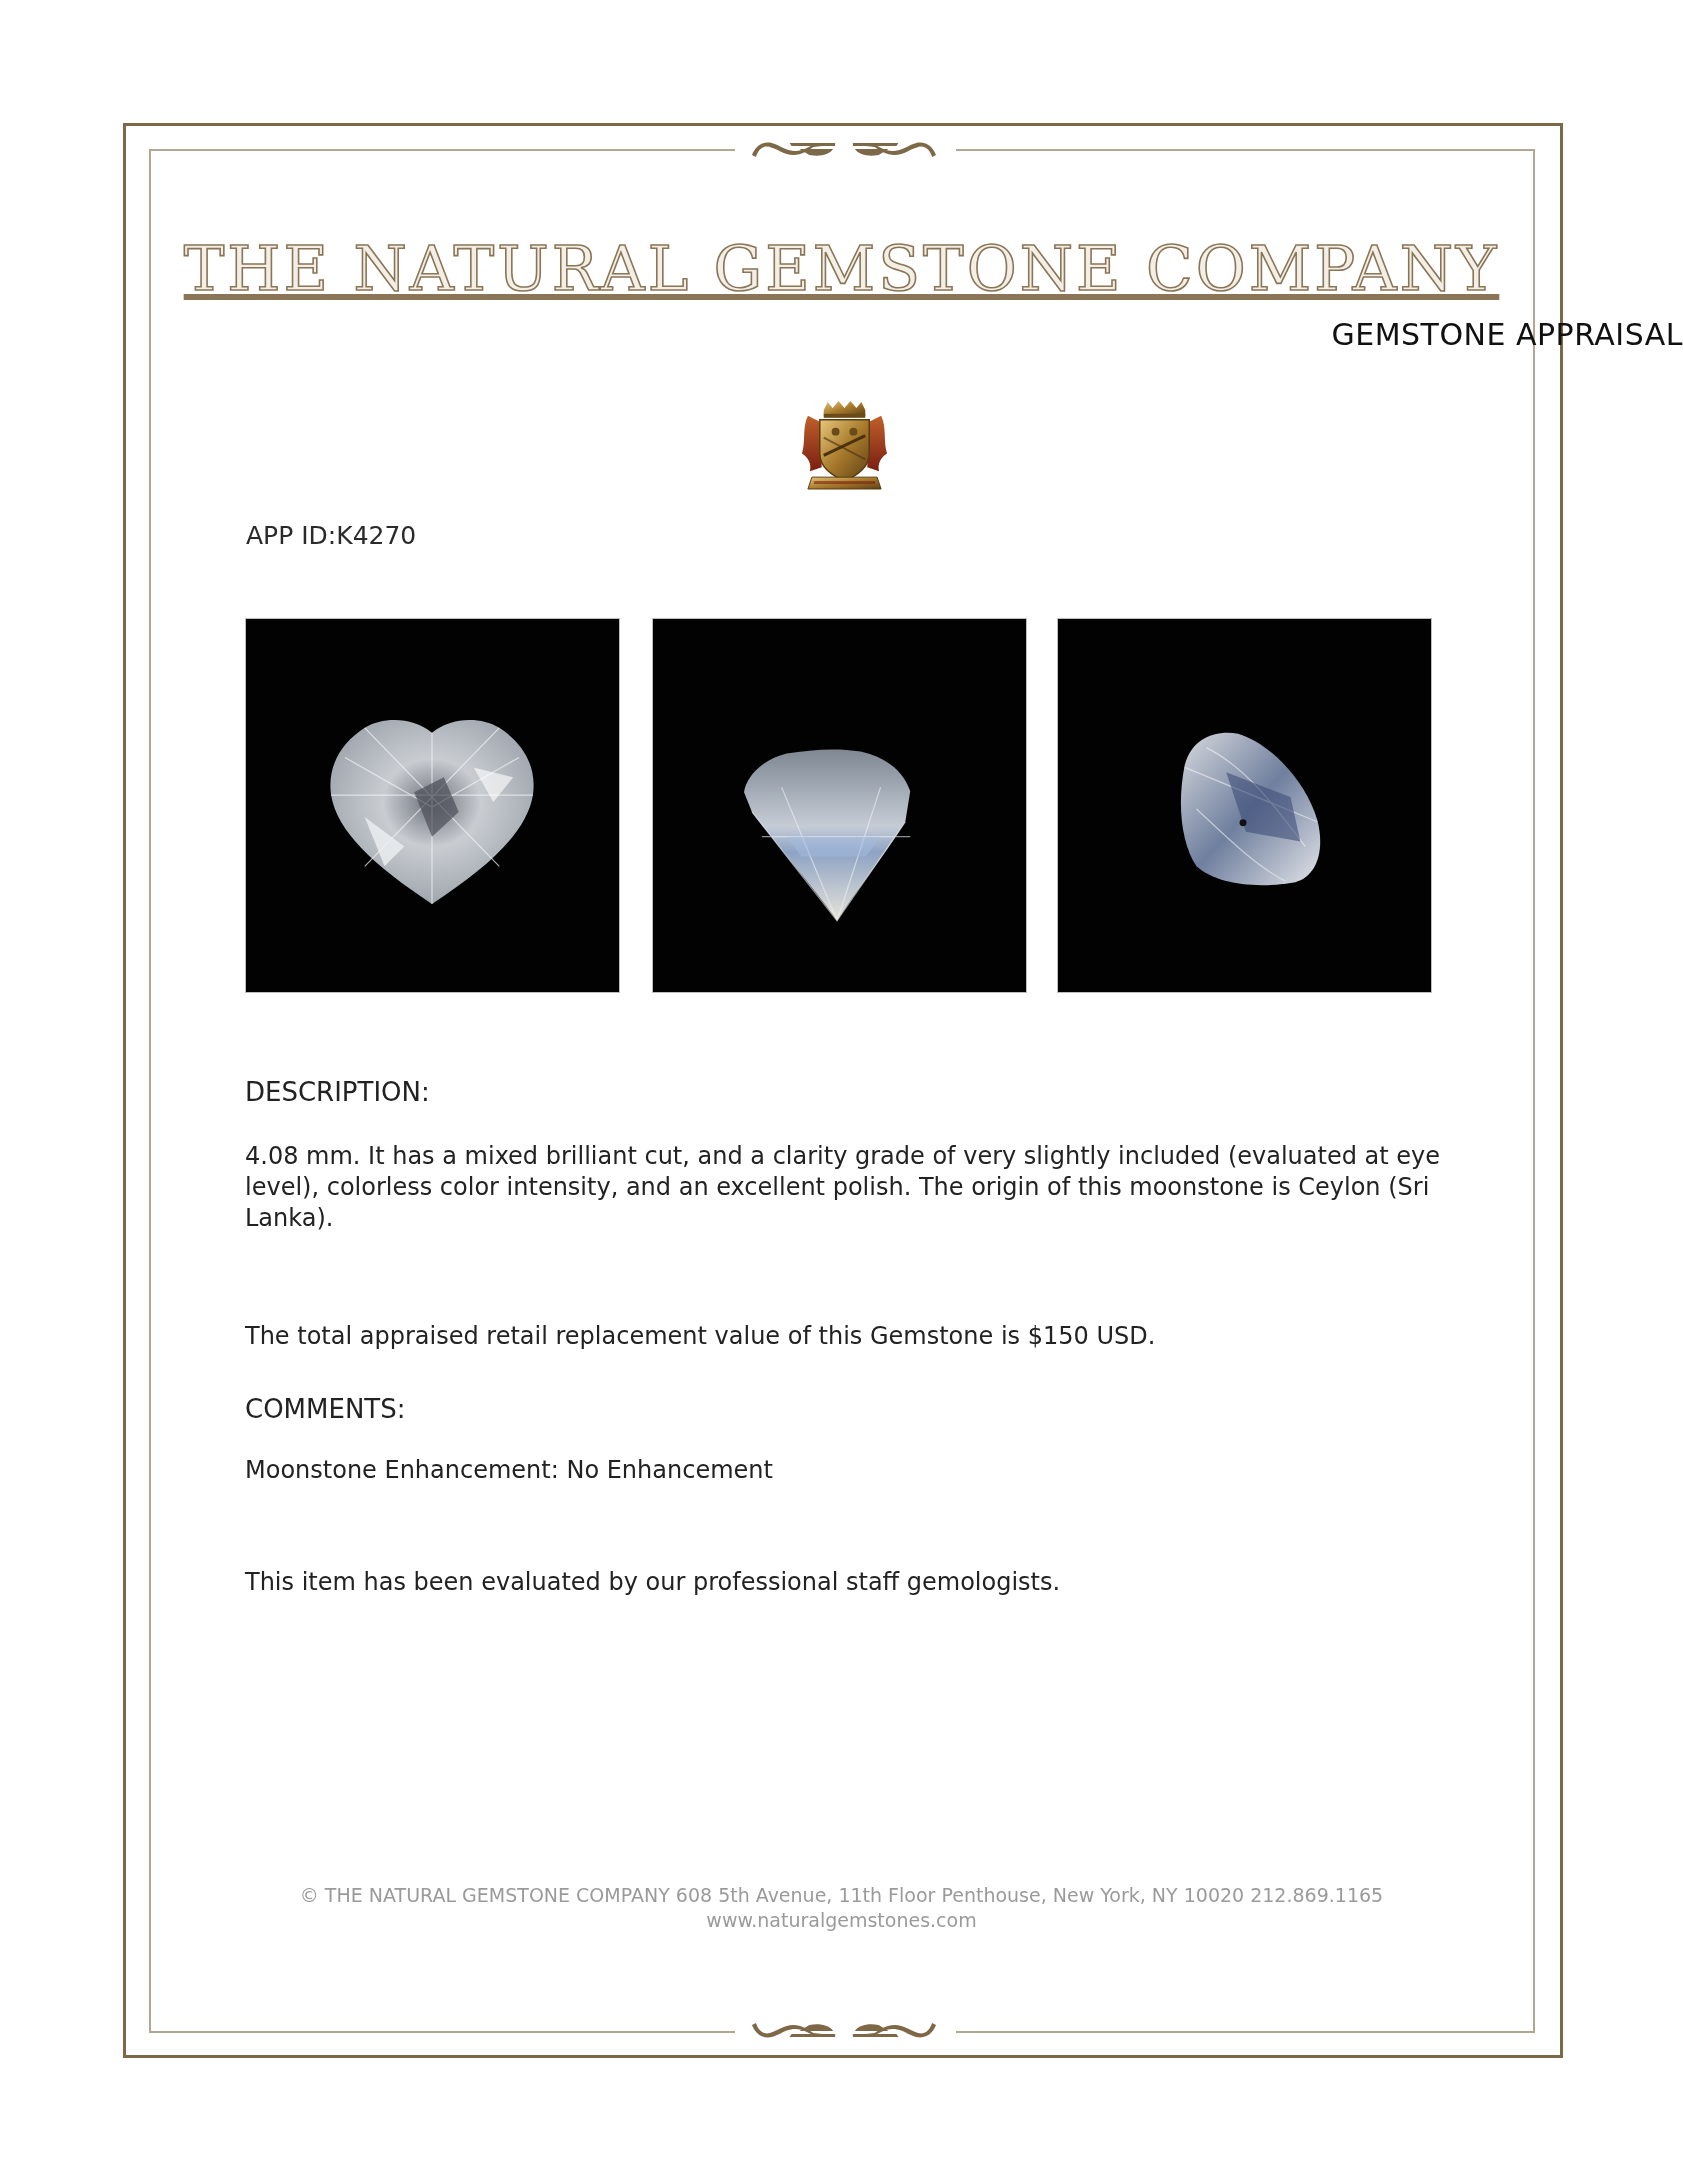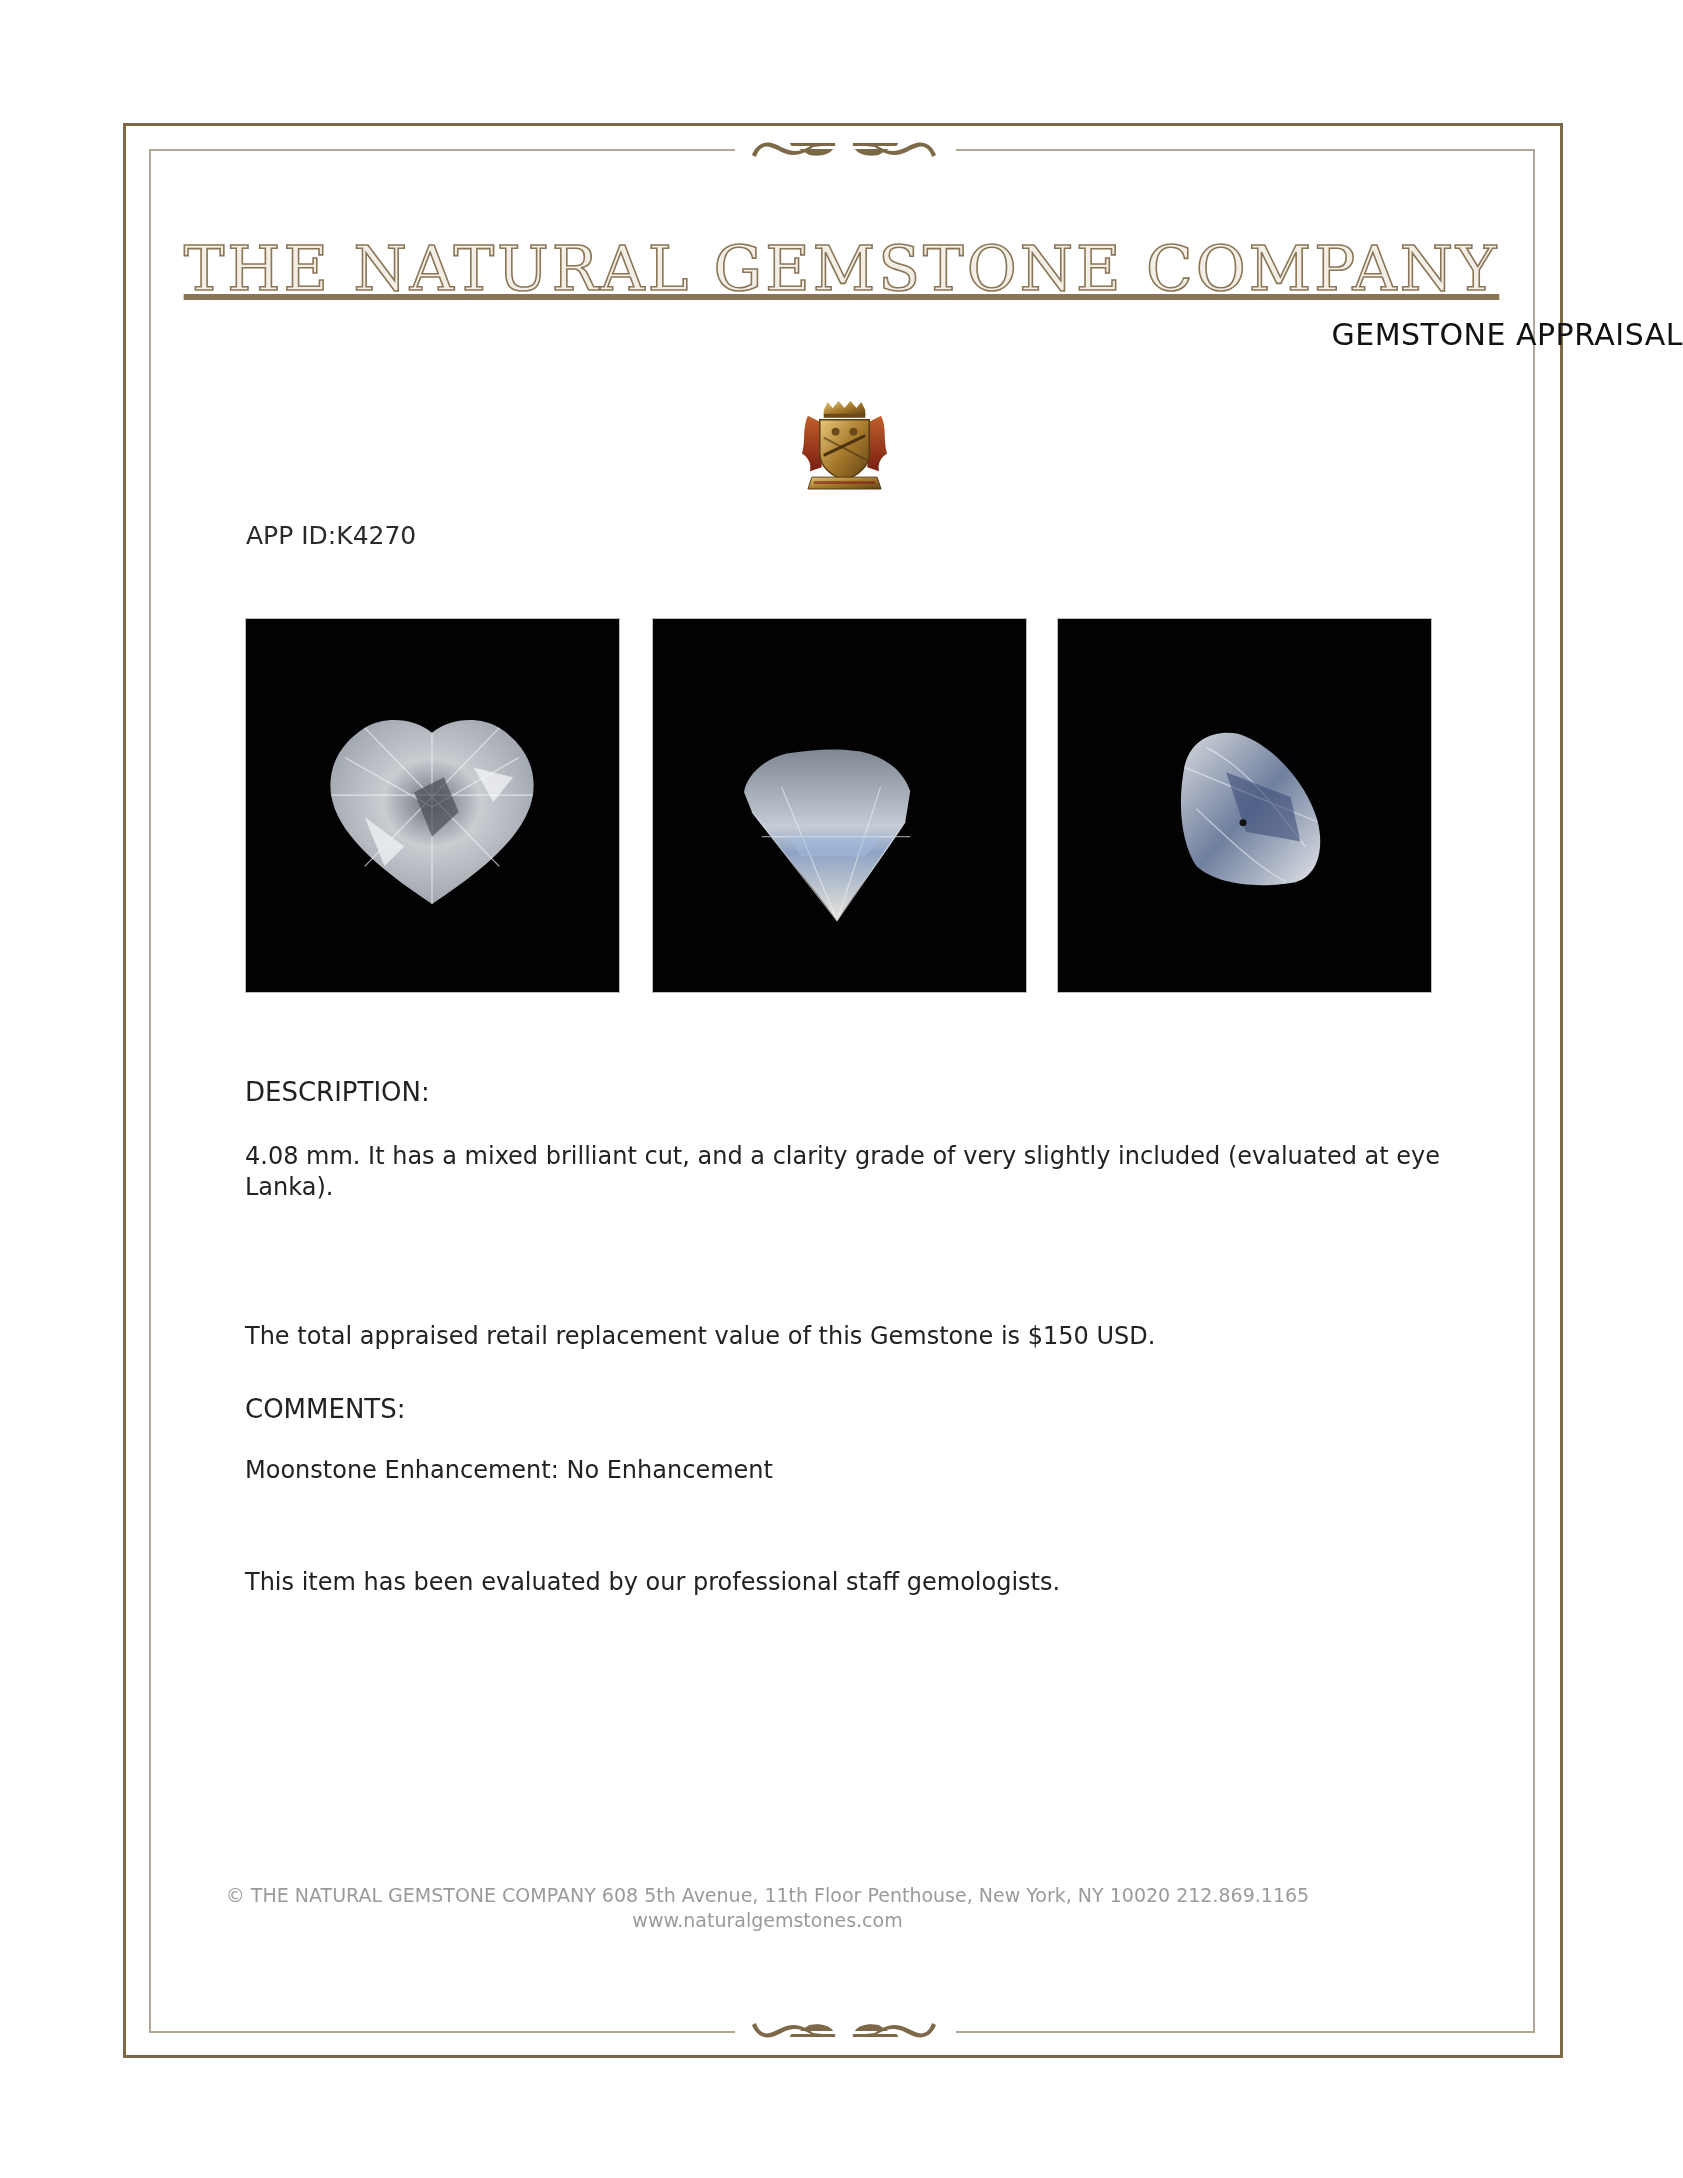--- a/index.html
+++ b/index.html
@@ -10,21 +10,21 @@
   .inner-line-v { width: 0; border-left: 2px solid #b3a791; }
   .ornament { width: 188px; height: 24px; }
   .title { left: 0; width: 1683px; top: 234px; text-align: center; font-family: "DejaVu Serif", serif; font-size: 61px; letter-spacing: 3px; color: #f4efe6; -webkit-text-stroke: 1.6px #8a7656; line-height: 69px; white-space: nowrap; text-decoration: underline; }
   .subtitle { left: 0; width: 1683px; top: 315px; text-align: right; font-family: "DejaVu Sans", sans-serif; font-size: 30px; color: #111; line-height: 40px; letter-spacing: 0.5px; }
   .crest { left: 800px; top: 398px; width: 89px; height: 95px; }
   .app-id { left: 246px; top: 519px; font-size: 25px; color: #2a2a2a; line-height: 34px; }
   .gem-photo { top: 619px; width: 373px; height: 373px; background: #020203; box-shadow: 0 0 0 1px #bdbdbd; overflow: hidden; }
   .section-label { left: 245px; font-size: 26px; color: #222; line-height: 34px; }
   .para { left: 245px; width: 1208px; font-size: 24px; color: #222; line-height: 31px; }
   .para .line { display: block; white-space: nowrap; }
-  .footer { left: 0; width: 1535px; text-align: center; font-size: 19px; color: #9a9a9a; line-height: 25px; white-space: nowrap; }
+  .footer { left: 0; width: 1683px; text-align: center; font-size: 19px; color: #9a9a9a; line-height: 25px; white-space: nowrap; }
 </style>
 </head>
 <body>
 
 <div class="abs outer-frame"></div>
 
 <div class="abs inner-line-h" style="left:149px; top:149px; width:586px;"></div>
 <div class="abs inner-line-h" style="left:956px; top:149px; width:578px;"></div>
 <div class="abs inner-line-h" style="left:149px; top:2031px; width:586px;"></div>
 <div class="abs inner-line-h" style="left:956px; top:2031px; width:578px;"></div>
@@ -150,20 +150,21 @@
     </g>
     <path d="M170 155 L235 180 L245 225 L190 215 Z" fill="#3e4c78" opacity="0.6"></path>
     <circle cx="187" cy="206" r="3.5" fill="#111"></circle>
   </svg>
 </div>
 
 <div class="abs section-label" style="top:1075px;">DESCRIPTION:</div>
 
 <div class="abs para" style="top:1141px;">
   <span class="line">4.08 mm. It has a mixed brilliant cut, and a clarity grade of very slightly included (evaluated at eye</span>
+  <span class="line">level), colorless color intensity, and an excellent polish. The origin of this moonstone is Ceylon (Sri</span>
   <span class="line">Lanka).</span>
 </div>
 
 <div class="abs para" style="top:1289px;margin-top:32px;">The total appraised retail replacement value of this Gemstone is $150 USD.</div>
 
 <div class="abs section-label" style="top:1392px;">COMMENTS:</div>
 <div class="abs para" style="top:1455px;">Moonstone Enhancement: No Enhancement</div>
 <div class="abs para" style="top:1519px;margin-top:48px;">This item has been evaluated by our professional staff gemologists.</div>
 
 <div class="abs footer" style="top:1883px;">© THE NATURAL GEMSTONE COMPANY  608 5th Avenue, 11th Floor Penthouse, New York, NY  10020   212.869.1165</div>

